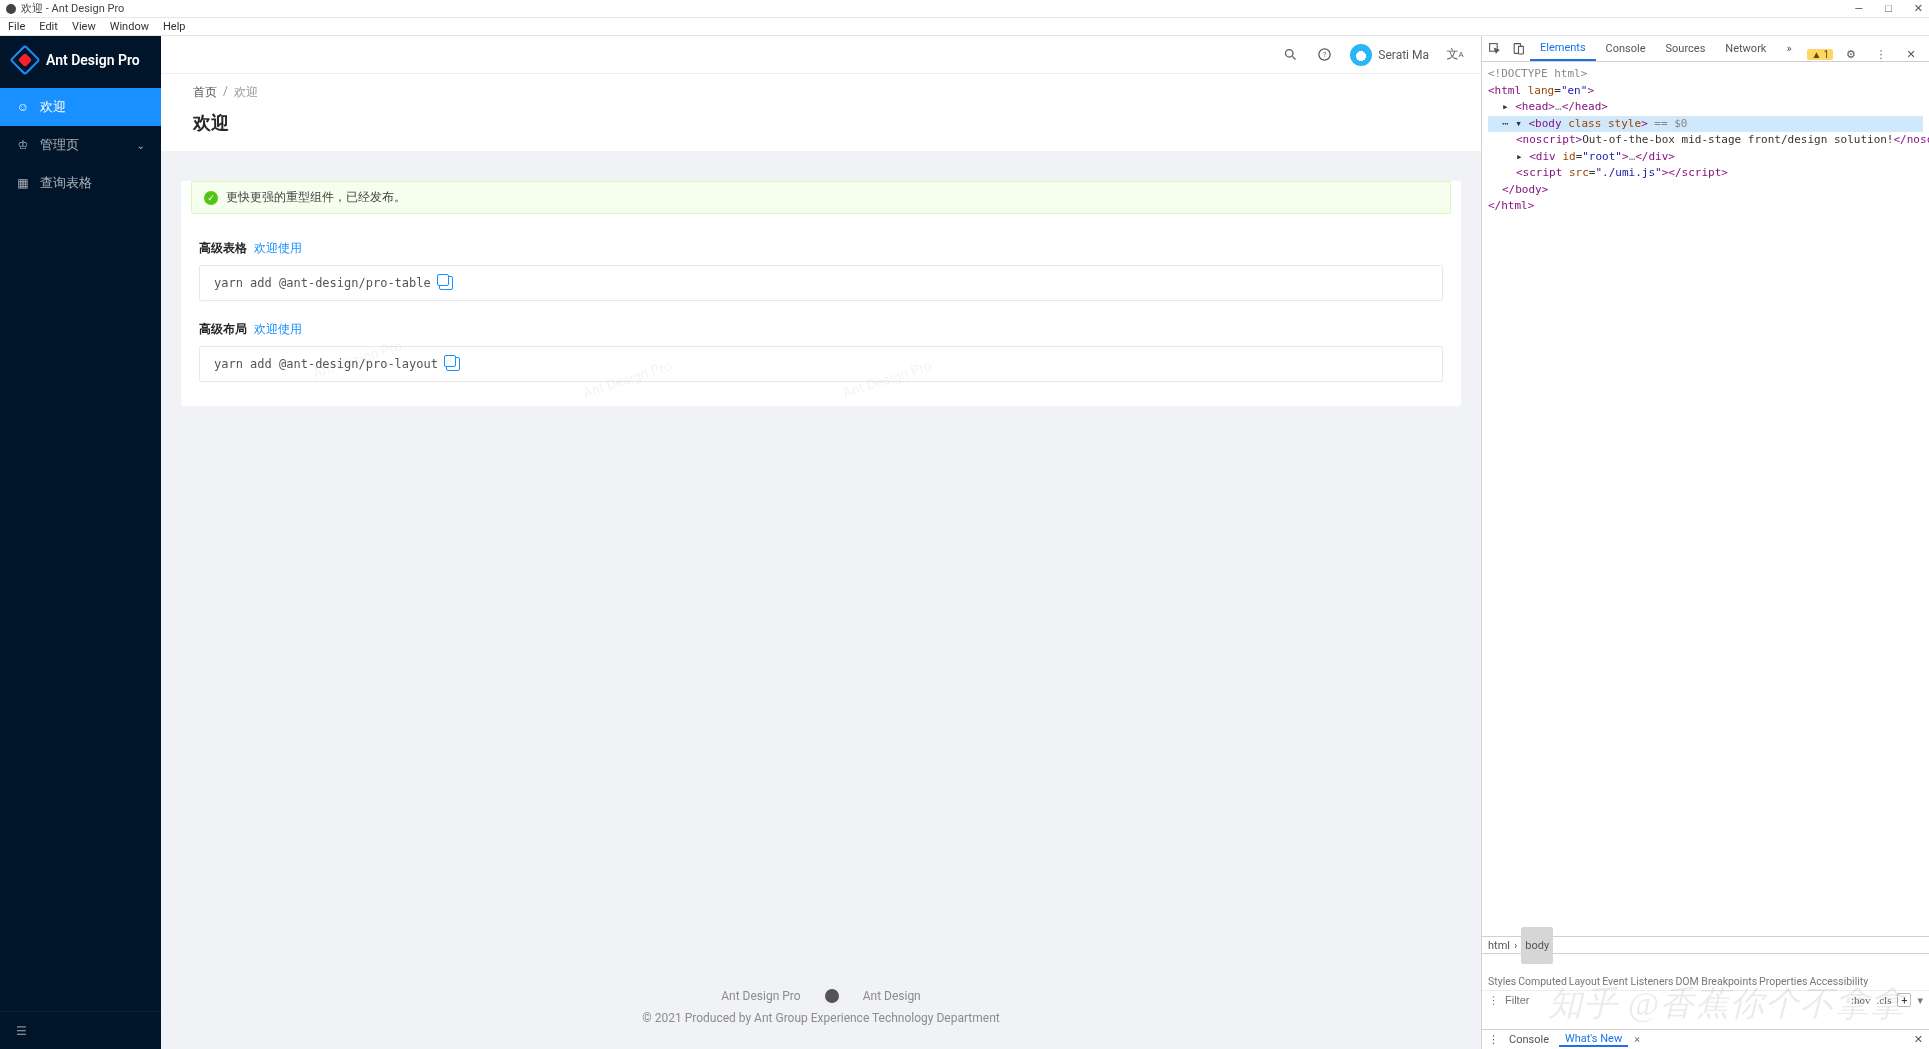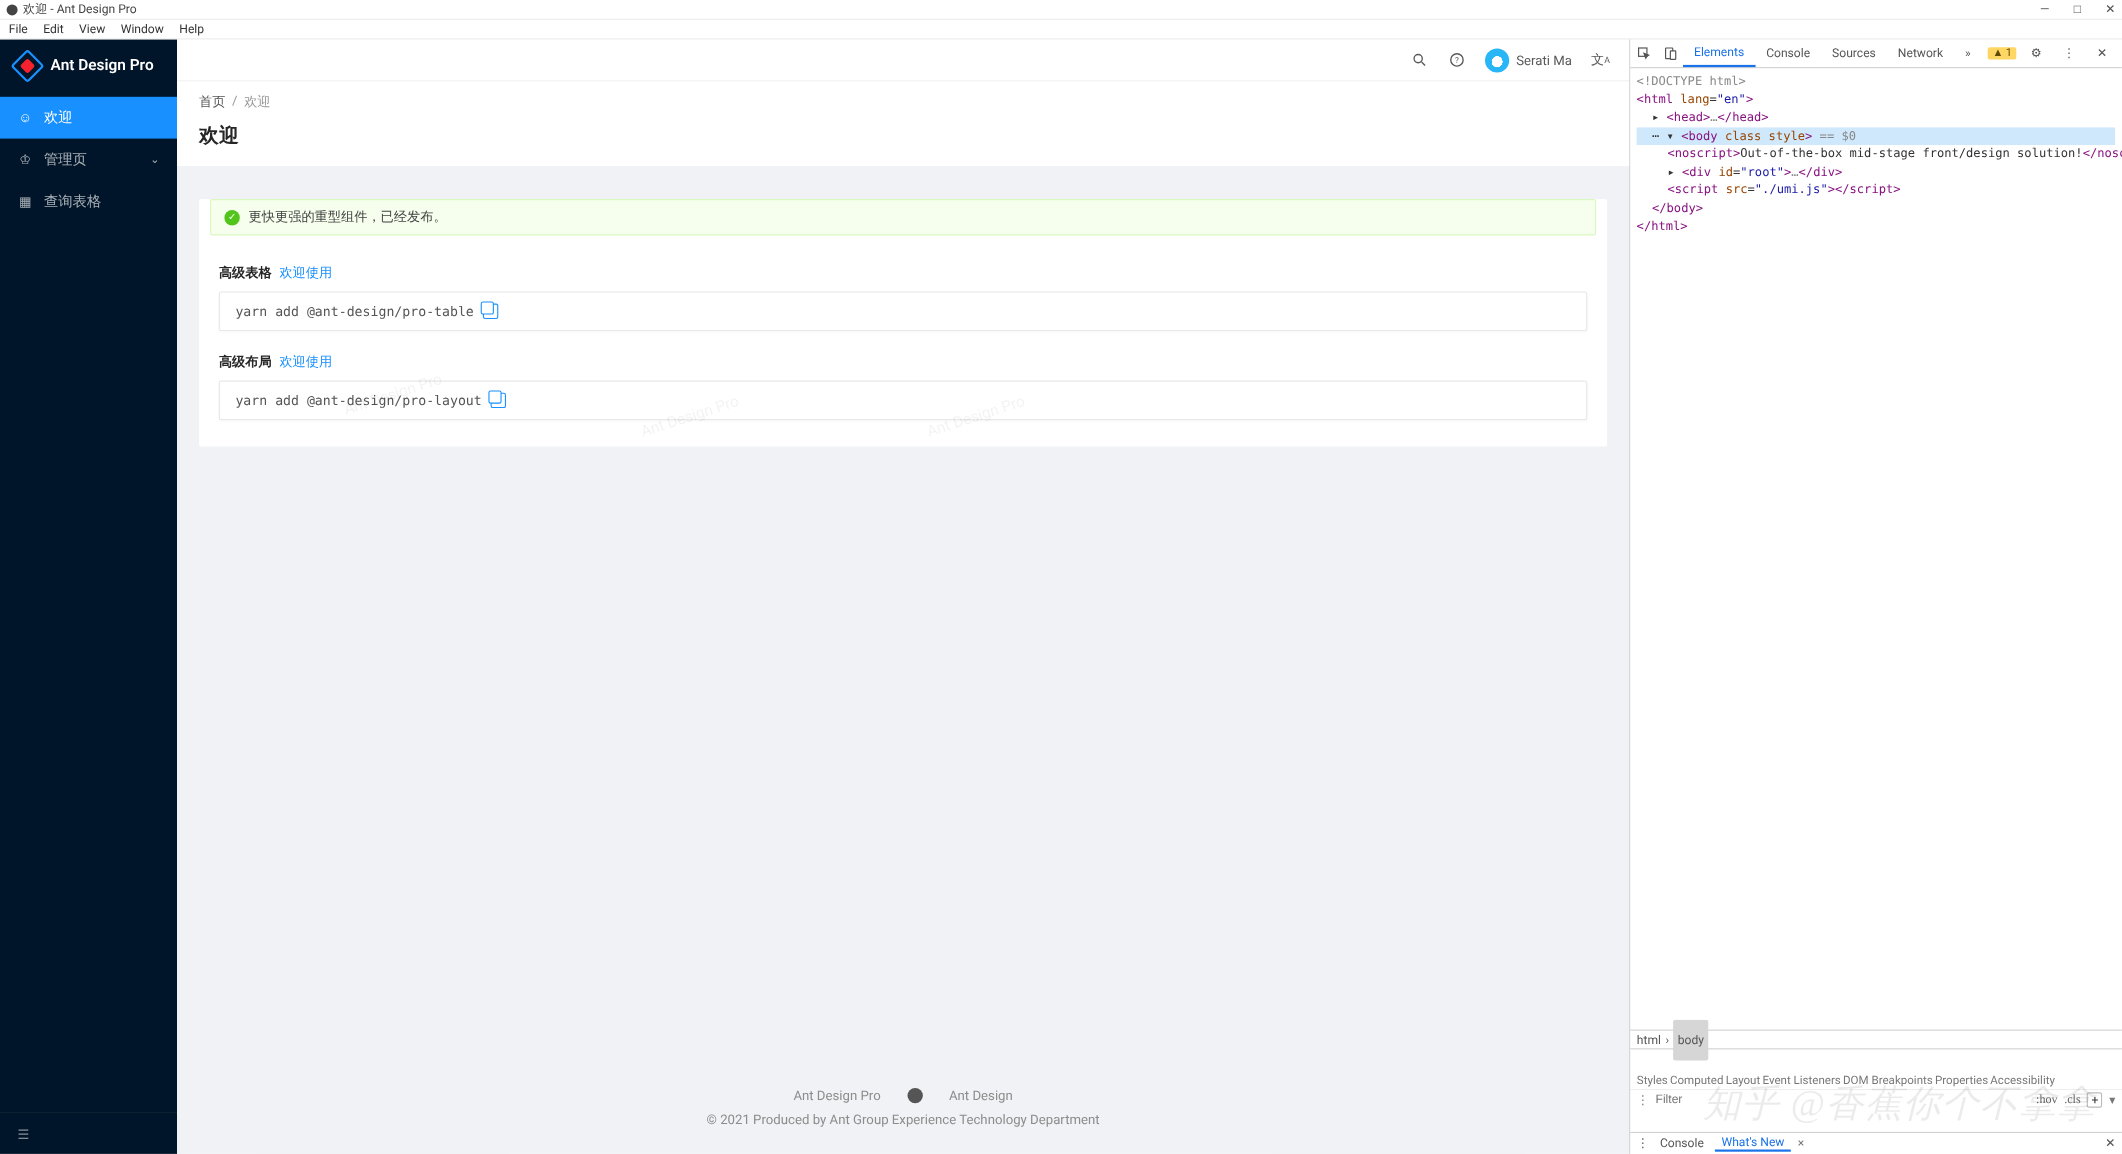--- a/index.html
+++ b/index.html
@@ -30,21 +30,21 @@
 .side-item .mi { width: 14px; height: 14px; display: inline-flex; align-items: center; justify-content: center; font-size: 12px; }
 .sidebar .collapse-btn { height: 38px; display: flex; align-items: center; padding: 0 16px; color: rgba(255,255,255,.5); cursor: pointer; border-top: 1px solid rgba(255,255,255,.05); }
 
 
 .content-area { flex: 1; display: flex; min-width: 0; }
 .main-col { flex: 1; background: #f0f2f5; display: flex; flex-direction: column; min-width: 0; position: relative; }
 .topbar { height: 38px; background: #fff; display: flex; align-items: center; justify-content: flex-end; padding: 0 18px; gap: 18px; color: #595959; border-bottom: 1px solid #f0f0f0; }
 .topbar .ic { width: 16px; height: 16px; display: inline-flex; align-items: center; justify-content: center; cursor: pointer; }
 .topbar .avatar { width: 22px; height: 22px; border-radius: 50%; background: radial-gradient(circle at 50% 55%, #fff 0 30%, #29b6f6 31% 100%); display: inline-block; }
 .topbar .user { display: flex; align-items: center; gap: 6px; font-size: 12px; cursor: pointer; }
-.page-header { background: #fff; padding: 10px 20px 16px; }
+.page-header { background: #fff; padding: 10px 32px 16px; }
 .breadcrumb { font-size: 12px; color: #999; display: flex; gap: 6px; }
 .breadcrumb .bc-link { color: #555; }
 .page-title { font-size: 18px; font-weight: 600; color: #262626; margin-top: 10px; }
 
 .page-body { padding: 20px; flex: 1; overflow: auto; }
 .card { background: #fff; border-radius: 2px; padding: 0 0 16px; position: relative; }
 .alert { margin: 10px 10px 14px; background: #f6ffed; border: 1px solid #d9f7be; border-radius: 2px; padding: 7px 12px; display: flex; align-items: center; gap: 8px; font-size: 12px; color: #434343; }
 .alert .ok { width: 14px; height: 14px; border-radius: 50%; background: #52c41a; color: #fff; display: inline-flex; align-items: center; justify-content: center; font-size: 9px; }
 .sect { padding: 2px 18px 8px; }
 .sect .sect-hd { font-size: 12px; font-weight: 600; color: #262626; margin: 10px 0 8px; }
@@ -54,21 +54,21 @@
 .codebox .copy::after { content: ""; position: absolute; top: -3px; left: -3px; width: 10px; height: 10px; border: 1px solid #1890ff; background: #fff; border-radius: 2px; }
 
 .wm { position: absolute; color: rgba(0,0,0,.05); font-size: 14px; transform: rotate(-18deg); pointer-events: none; }
 
 .footer { text-align: center; color: #8c8c8c; font-size: 12px; padding: 12px 0 24px; }
 .footer .row1 { display: flex; gap: 24px; justify-content: center; align-items: center; margin-bottom: 8px; }
 .footer .gh { width: 14px; height: 14px; border-radius: 50%; background: #555; display: inline-block; }
 
 
 .devtools { width: 448px; background: #fff; border-left: 1px solid #d0d0d0; display: flex; flex-direction: column; font-size: 11px; color: #333; }
-.dt-top { height: 26px; border-bottom: 1px solid #d0d0d0; display: flex; align-items: center; }
+.dt-top { height: 26px; border-bottom: 1px solid #d0d0d0; display: flex; align-items: flex-end; }
 .dt-top .dt-ico { width: 24px; height: 100%; display: flex; align-items: center; justify-content: center; color: #555; cursor: pointer; }
 .dt-top .dt-tabs { display: flex; height: 100%; }
 .dt-top .dt-tab { padding: 0 10px; display: flex; align-items: center; color: #555; cursor: pointer; }
 .dt-top .dt-tab.active { color: #1a73e8; border-bottom: 2px solid #1a73e8; }
 .dt-top .dt-right { margin-left: auto; display: flex; align-items: center; gap: 6px; padding-right: 6px; }
 .dt-top .warn { background: #fdd663; color: #5f4b00; border-radius: 2px; padding: 0 4px; font-size: 10px; display: flex; align-items: center; gap: 2px; }
 .dt-dom { flex: 1; overflow: auto; padding: 4px 6px; font-family: Menlo, Consolas, monospace; font-size: 11px; line-height: 1.5; white-space: nowrap; }
 .tg { color: #881280; }
 .an { color: #994500; }
 .av { color: #1a1aa6; }

